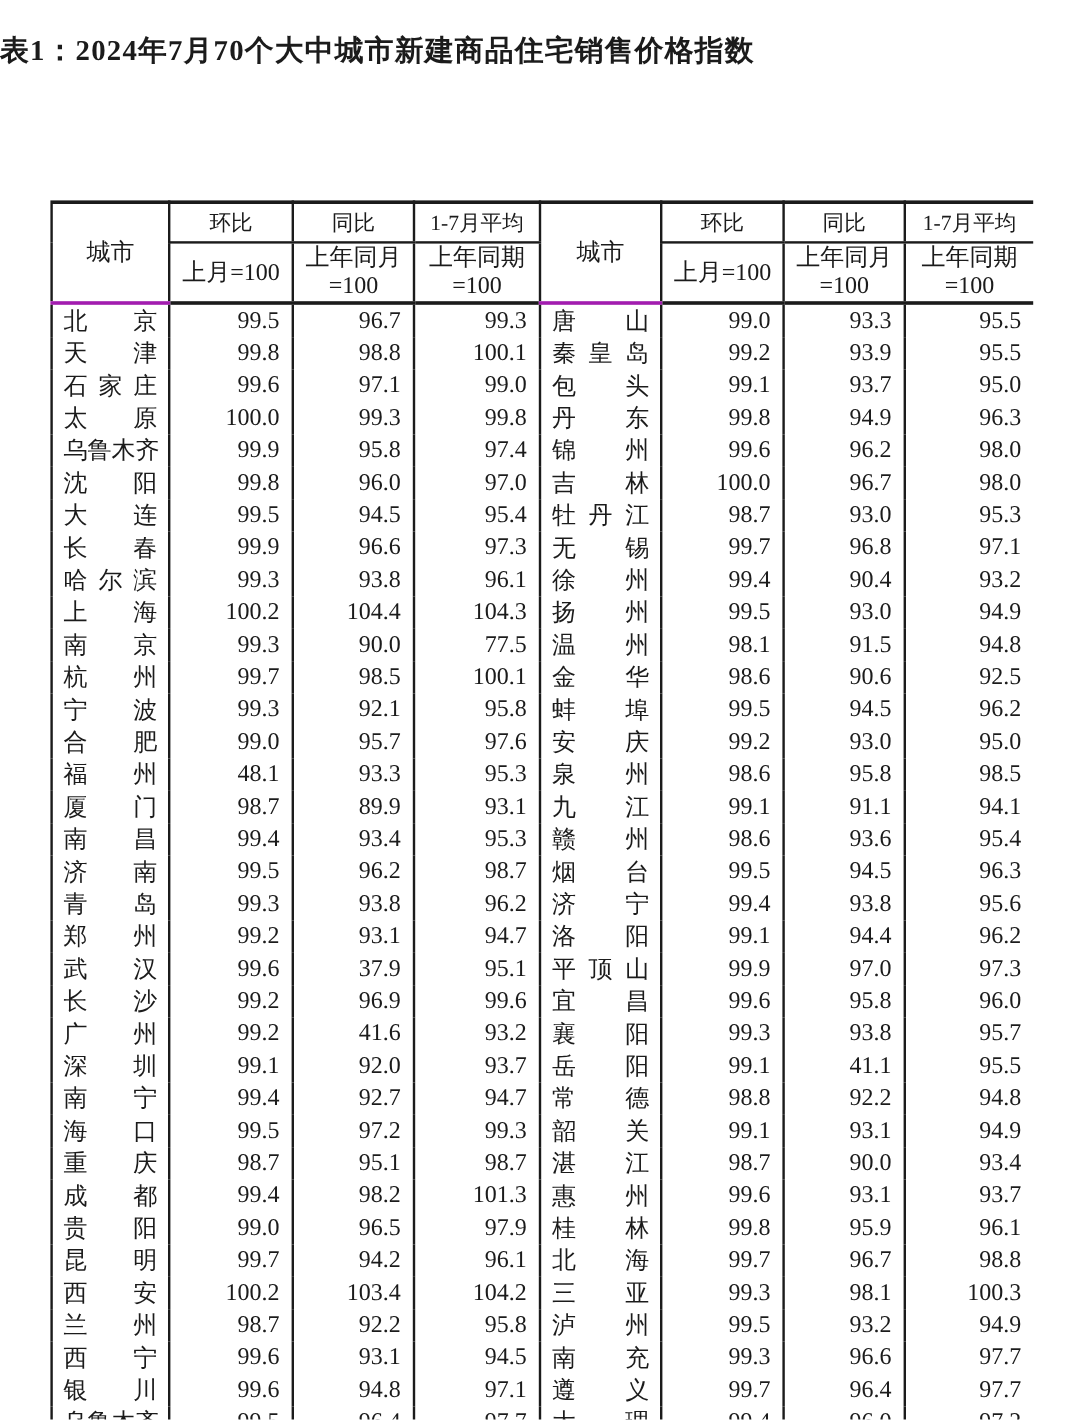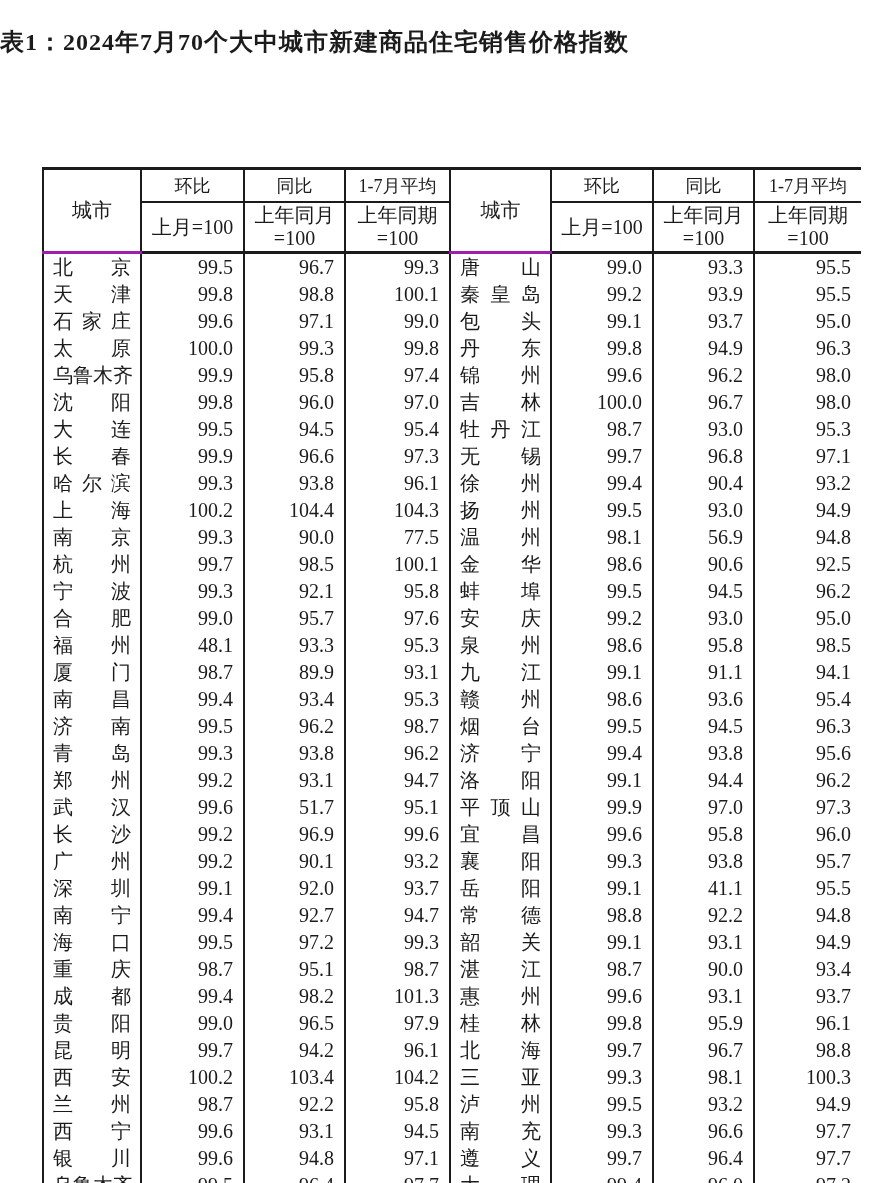--- a/index.html
+++ b/index.html
@@ -224,21 +224,21 @@
           <td class="num">93.0</td>
           <td class="num">94.9</td>
         </tr>
         <tr>
           <td class="city c1">南京</td>
           <td class="num">99.3</td>
           <td class="num">90.0</td>
           <td class="num">77.5</td>
           <td class="city">温州</td>
           <td class="num">98.1</td>
-          <td class="num">56.9</td>
+          <td class="num">91.5</td>
           <td class="num">94.8</td>
         </tr>
         <tr>
           <td class="city c1">杭州</td>
           <td class="num">99.7</td>
           <td class="num">98.5</td>
           <td class="num">100.1</td>
           <td class="city">金华</td>
           <td class="num">98.6</td>
           <td class="num">90.6</td>
@@ -320,41 +320,41 @@
           <td class="num">93.1</td>
           <td class="num">94.7</td>
           <td class="city">洛阳</td>
           <td class="num">99.1</td>
           <td class="num">94.4</td>
           <td class="num">96.2</td>
         </tr>
         <tr>
           <td class="city c1">武汉</td>
           <td class="num">99.6</td>
-          <td class="num">51.7</td>
+          <td class="num">37.9</td>
           <td class="num">95.1</td>
           <td class="city">平顶山</td>
           <td class="num">99.9</td>
           <td class="num">97.0</td>
           <td class="num">97.3</td>
         </tr>
         <tr>
           <td class="city c1">长沙</td>
           <td class="num">99.2</td>
           <td class="num">96.9</td>
           <td class="num">99.6</td>
           <td class="city">宜昌</td>
           <td class="num">99.6</td>
           <td class="num">95.8</td>
           <td class="num">96.0</td>
         </tr>
         <tr>
           <td class="city c1">广州</td>
           <td class="num">99.2</td>
-          <td class="num">90.1</td>
+          <td class="num">41.6</td>
           <td class="num">93.2</td>
           <td class="city">襄阳</td>
           <td class="num">99.3</td>
           <td class="num">93.8</td>
           <td class="num">95.7</td>
         </tr>
         <tr>
           <td class="city c1">深圳</td>
           <td class="num">99.1</td>
           <td class="num">92.0</td>

